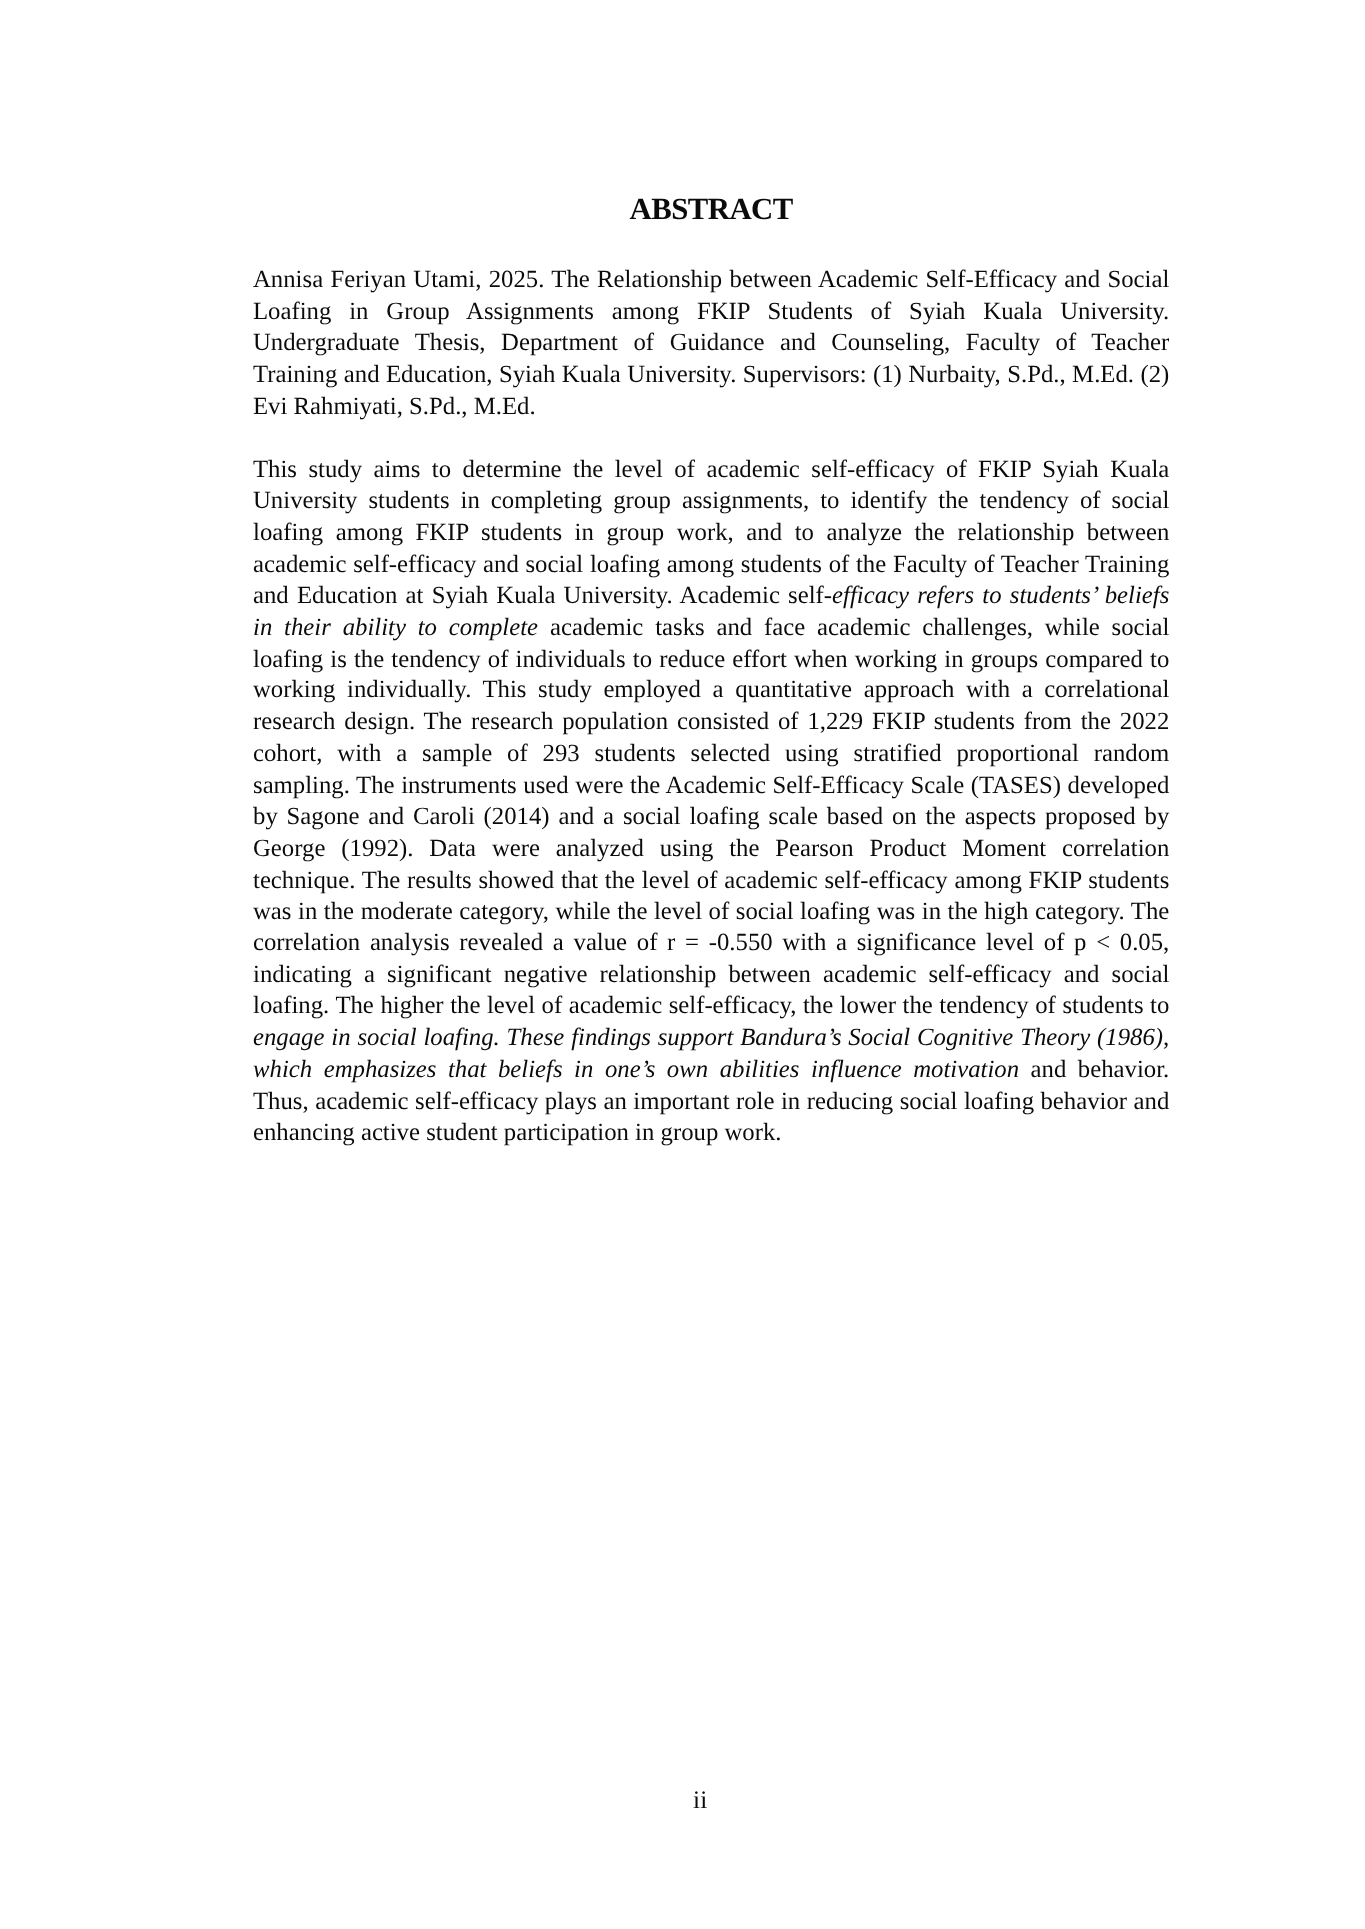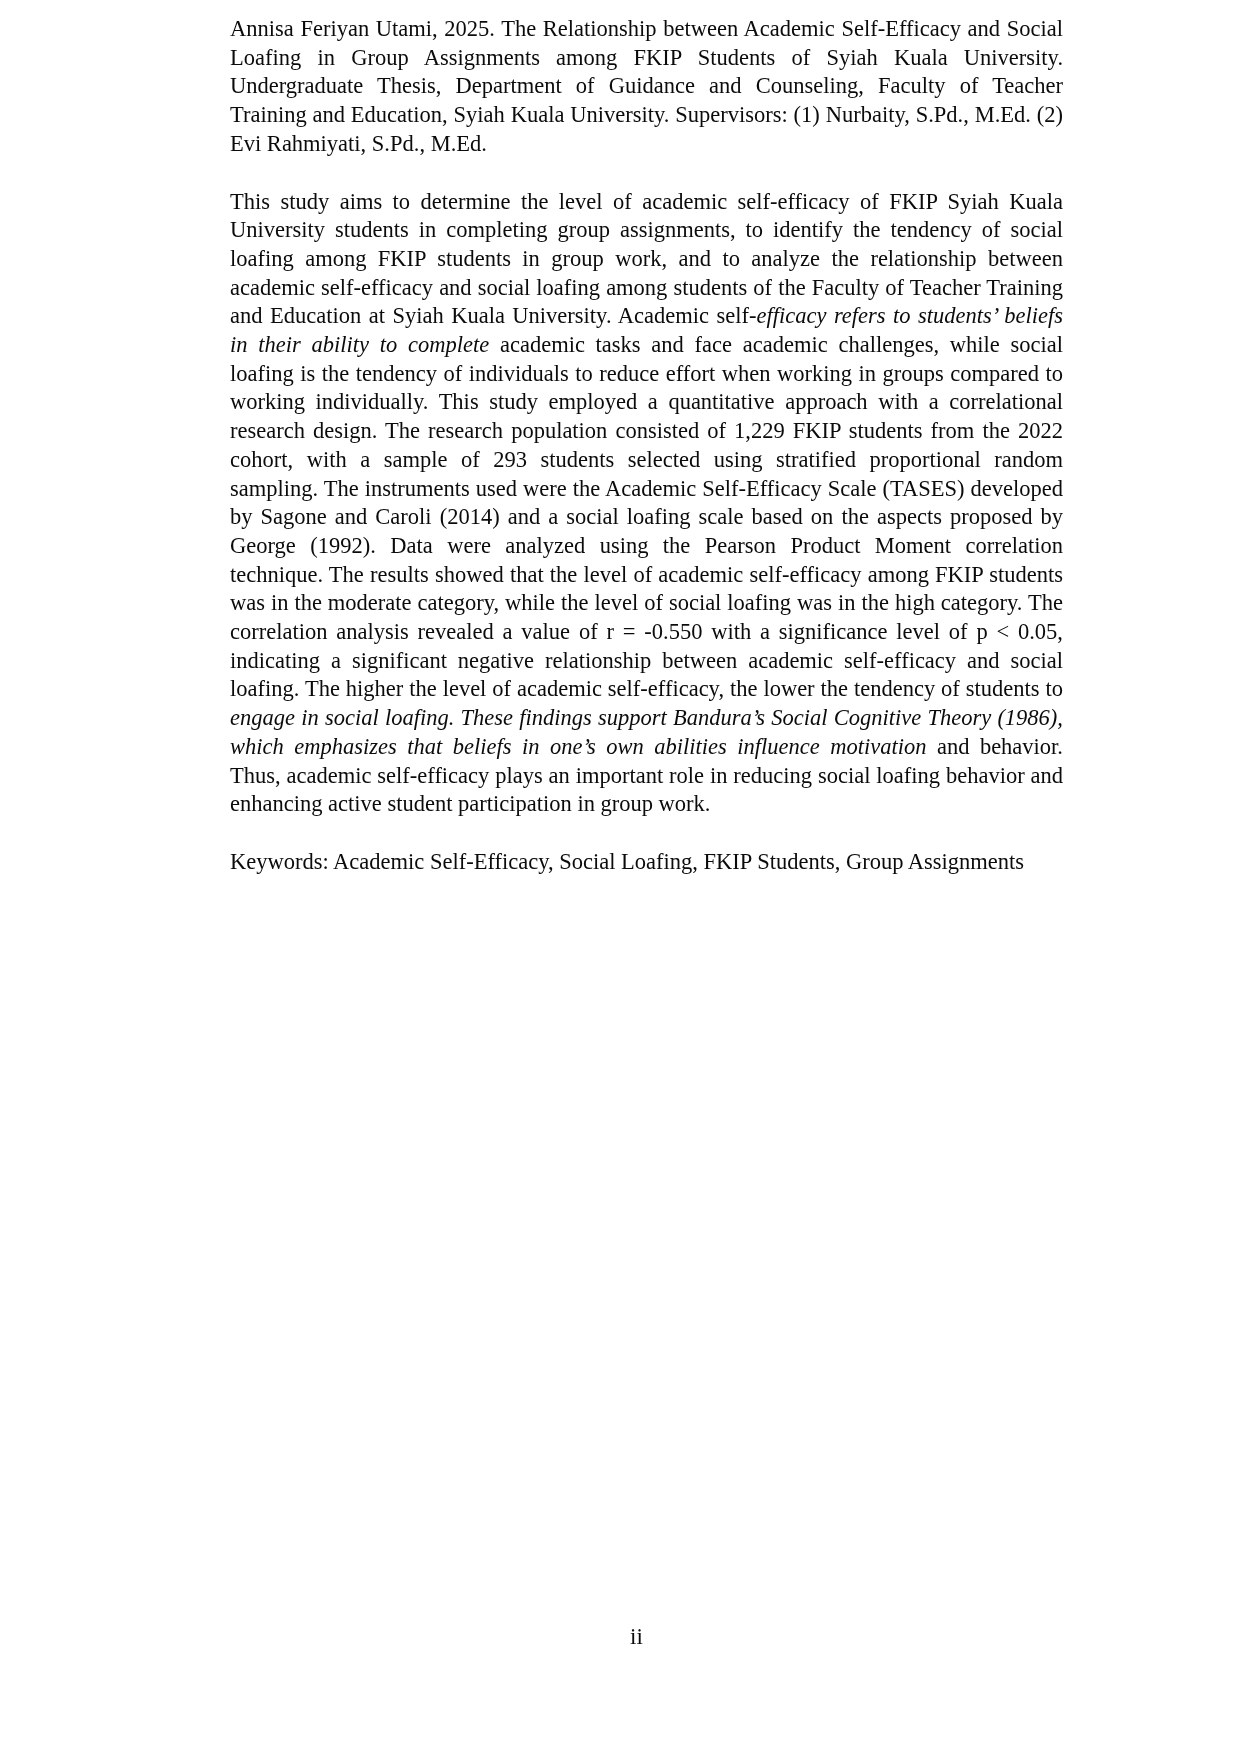--- a/index.html
+++ b/index.html
@@ -44,21 +44,21 @@
     width: 100%;
     text-align: center;
     font-size: 23px;
     line-height: 29px;
   }
 </style>
 </head>
 <body>
 
 <div class="content">
+  <h1 class="heading">ABSTRACT</h1>
 
   <p class="para"><span>Annisa Feriyan Utami, 2025. The Relationship between Academic Self-Efficacy and Social Loafing in Group Assignments among FKIP Students of Syiah Kuala University. Undergraduate Thesis, Department of Guidance and Counseling, Faculty of Teacher Training and Education, Syiah Kuala University. Supervisors: (1) Nurbaity, S.Pd., M.Ed. (2) Evi Rahmiyati, S.Pd., M.Ed.</span></p>
 
   <p class="para"><span>This study aims to determine the level of academic self-efficacy of FKIP Syiah Kuala University students in completing group assignments, to identify the tendency of social loafing among FKIP students in group work, and to analyze the relationship between academic self-efficacy and social loafing among students of the Faculty of Teacher Training and Education at Syiah Kuala University. Academic self-</span><span class="run-italic">efficacy refers to students’ beliefs in their ability to complete</span><span> academic tasks and face academic challenges, while social loafing is the tendency of individuals to reduce effort when working in groups compared to working individually. This study employed a quantitative approach with a correlational research design. The research population consisted of 1,229 FKIP students from the 2022 cohort, with a sample of 293 students selected using stratified proportional random sampling. The instruments used were the Academic Self-Efficacy Scale (TASES) developed by Sagone and Caroli (2014) and a social loafing scale based on the aspects proposed by George (1992). Data were analyzed using the Pearson Product Moment correlation technique. The results showed that the level of academic self-efficacy among FKIP students was in the moderate category, while the level of social loafing was in the high category. The correlation analysis revealed a value of r = -0.550 with a significance level of p &lt; 0.05, indicating a significant negative relationship between academic self-efficacy and social loafing. The higher the level of academic self-efficacy, the lower the tendency of students to </span><span class="run-italic">engage in social loafing. These findings support Bandura’s Social Cognitive Theory (1986), which emphasizes that beliefs in one’s own abilities influence motivation</span><span> and behavior. Thus, academic self-efficacy plays an important role in reducing social loafing behavior and enhancing active student participation in group work.</span></p>
 
-  <p class="para"><span>Keywords: Academic Self-Efficacy, Social Loafing, FKIP Students, Group Assignments</span></p>
 </div>
 
 <div class="page-number">ii</div>
 
 </body></html>

